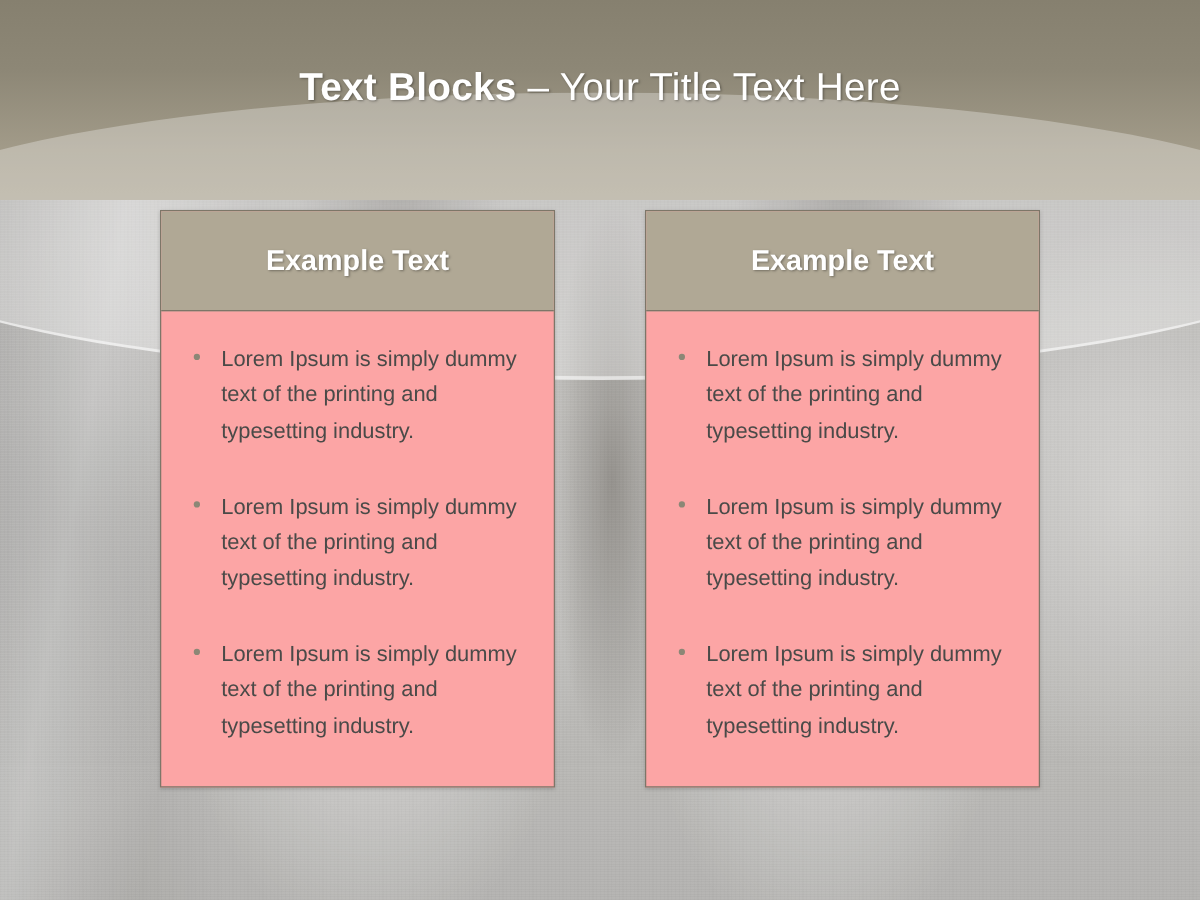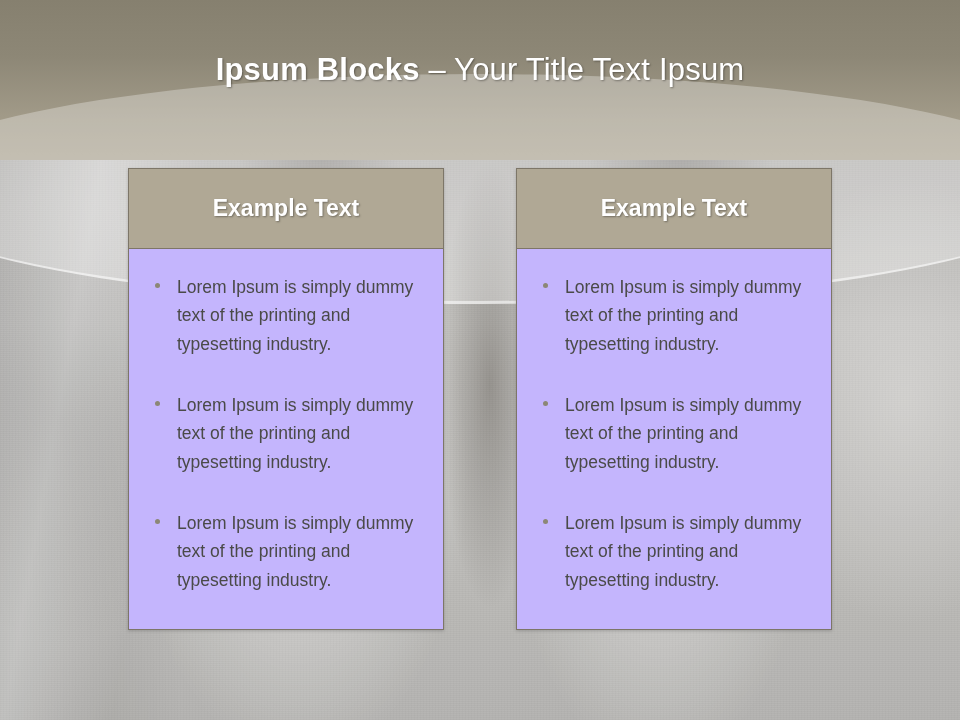--- a/index.html
+++ b/index.html
@@ -90,21 +90,21 @@
   .title .light { font-weight: normal; }
 
   
   .box {
     position: absolute;
     top: 168px;
     width: 316px;
     height: 462px;
     border: 1px solid #7d7668;
     box-sizing: border-box;
-    background: #c4b5fd;
+    background: #fca5a5;
     box-shadow: 0 1px 3px rgba(0,0,0,0.18);
   }
   .box.left  { left: 128px; }
   .box.right { left: 516px; }
 
   .box-header {
     height: 80px;
     background: #b0a895;
     border-bottom: 1px solid #7d7668;
     display: flex;
@@ -154,21 +154,21 @@
 
   <div class="photo"></div>
   <div class="fig-left"></div>
   <div class="fig-mid"></div>
   <div class="grain"></div>
 
   <div class="top-band"></div>
   <div class="arc"></div>
 
   <div class="title">
-    <span class="bold">Ipsum Blocks</span><span class="light"> – </span><span class="light">Your Title Text Ipsum</span>
+    <span class="bold">Text Blocks</span><span class="light"> – </span><span class="light">Your Title Text Here</span>
   </div>
 
   <div class="box left">
     <div class="box-header">
       <span>Example Text</span>
     </div>
     <div class="box-body">
       <ul class="bullets">
         <li>
           <span class="dot"></span>

